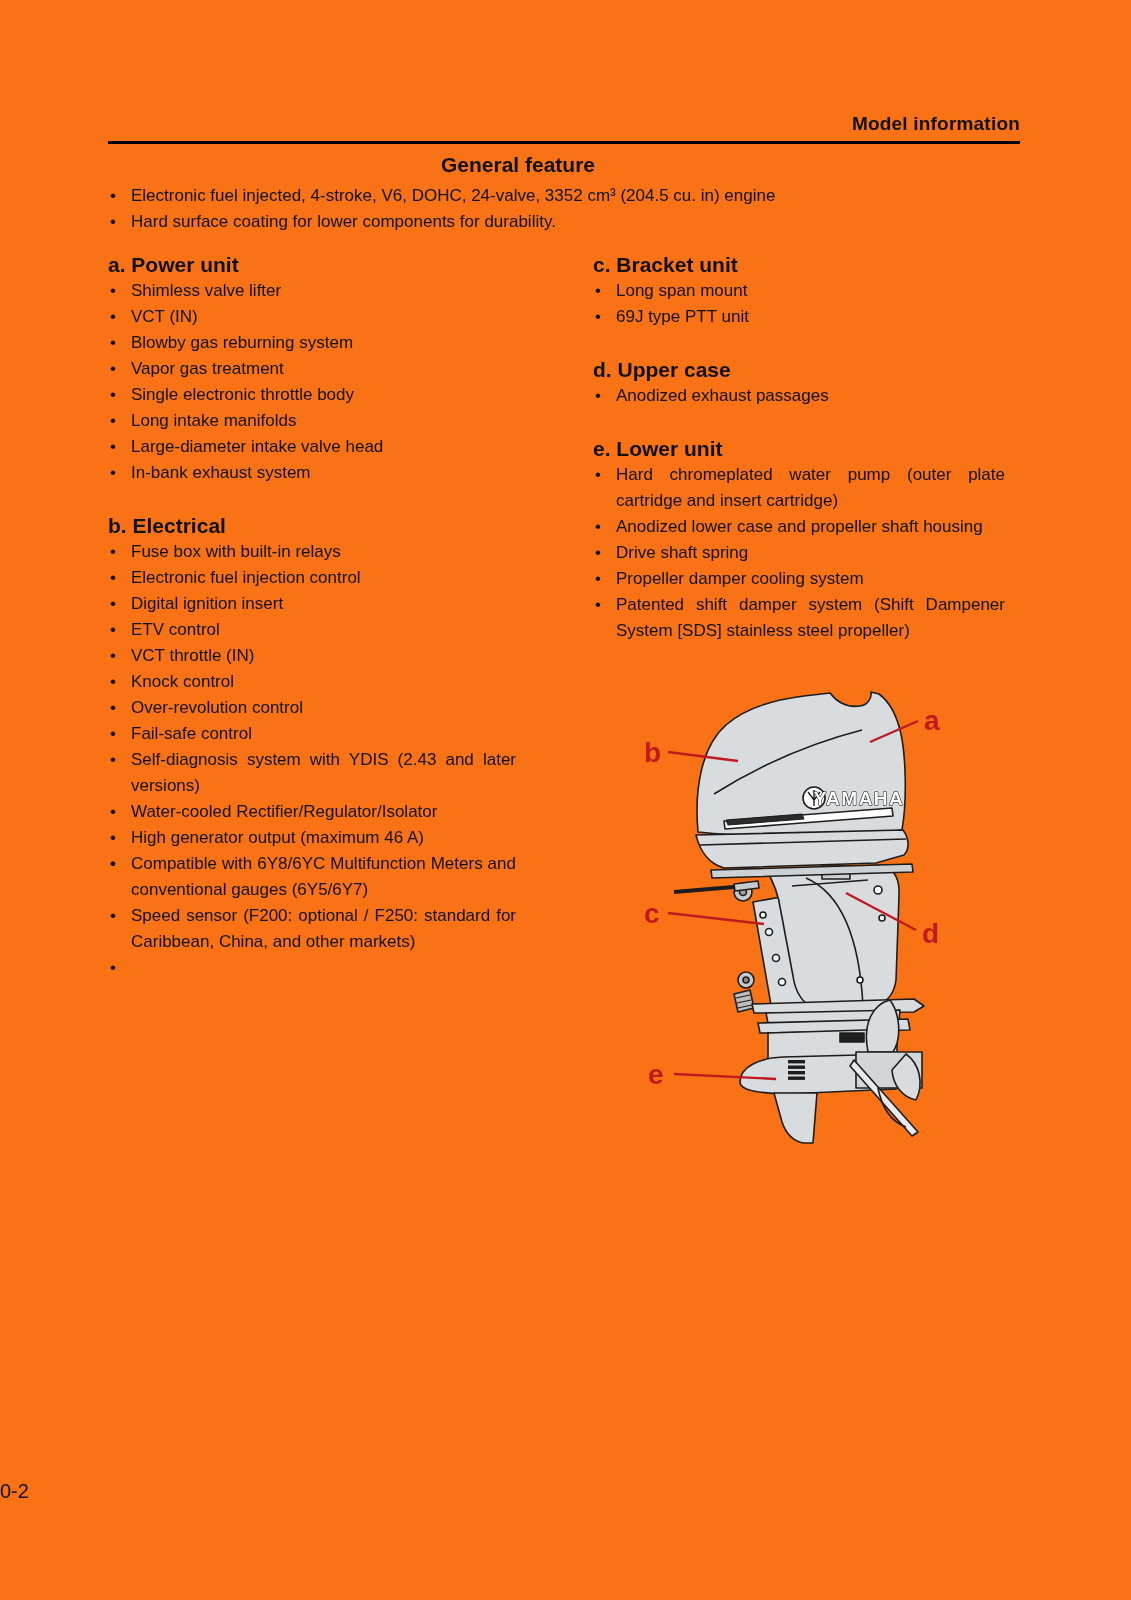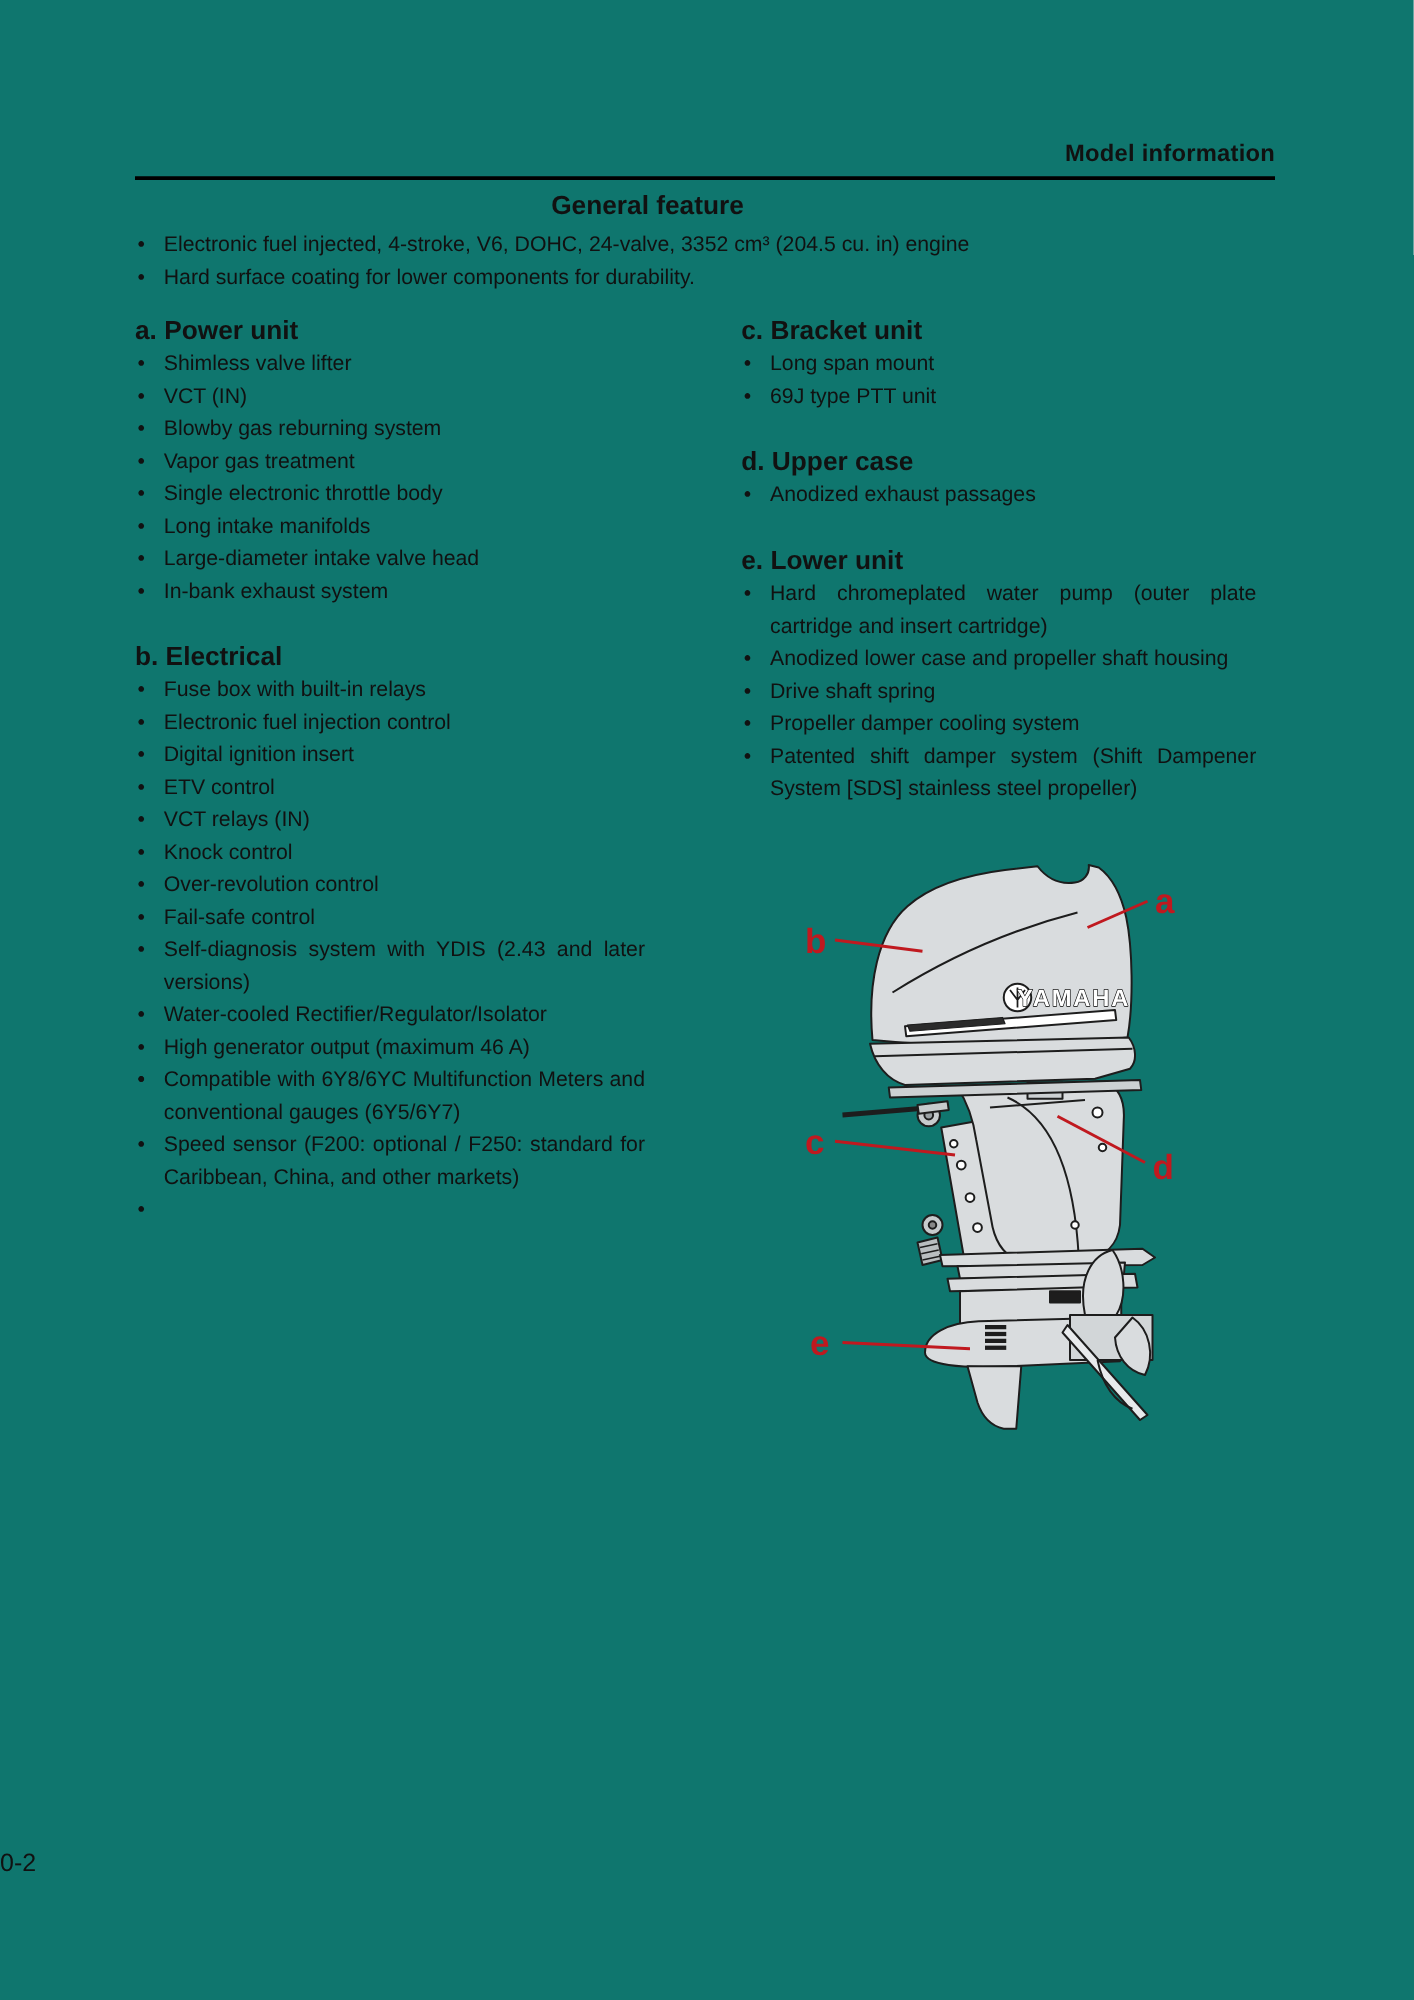--- a/index.html
+++ b/index.html
@@ -1,19 +1,19 @@
 <!DOCTYPE html>
 <html><head>
 <meta charset="utf-8">
 <style>
   html,body{margin:0;padding:0;background:#f2f2f2;}
   .page{
     position:relative;
     width:1131px;height:1600px;
-    background:#0f766e;
+    background:#f97316;
     font-family:"Liberation Sans", sans-serif;
     color:#111;
     overflow:hidden;
     margin:0 auto;
   }
   
   .header-title{
     position:absolute;top:113px;left:108px;width:912px;
     text-align:right;font-size:19px;font-weight:bold;letter-spacing:.2px;
   }
@@ -70,21 +70,21 @@
           <li><span class="bullet">•</span><span>In-bank exhaust system</span></li>
         </ul>
     </section>
     <section>
       <h2 class="sec-h">b. Electrical</h2>
       <ul class="blist">
           <li><span class="bullet">•</span><span>Fuse box with built-in relays</span></li>
           <li><span class="bullet">•</span><span>Electronic fuel injection control</span></li>
           <li><span class="bullet">•</span><span>Digital ignition insert</span></li>
           <li><span class="bullet">•</span><span>ETV control</span></li>
-          <li><span class="bullet">•</span><span>VCT relays (IN)</span></li>
+          <li><span class="bullet">•</span><span>VCT throttle (IN)</span></li>
           <li><span class="bullet">•</span><span>Knock control</span></li>
           <li><span class="bullet">•</span><span>Over-revolution control</span></li>
           <li><span class="bullet">•</span><span>Fail-safe control</span></li>
           <li><span class="bullet">•</span><span>Self-diagnosis system with YDIS (2.43 and later versions)</span></li>
           <li><span class="bullet">•</span><span>Water-cooled Rectifier/Regulator/Isolator</span></li>
           <li><span class="bullet">•</span><span>High generator output (maximum 46 A)</span></li>
           <li><span class="bullet">•</span></li>
           <li><span class="bullet">•</span><span>Compatible with 6Y8/6YC Multifunction Meters and conventional gauges (6Y5/6Y7)</span></li>
           <li><span class="bullet">•</span><span>Speed sensor (F200: optional / F250: standard for Caribbean, China, and other markets)</span></li>
           <li><span class="bullet">•</span></li>

